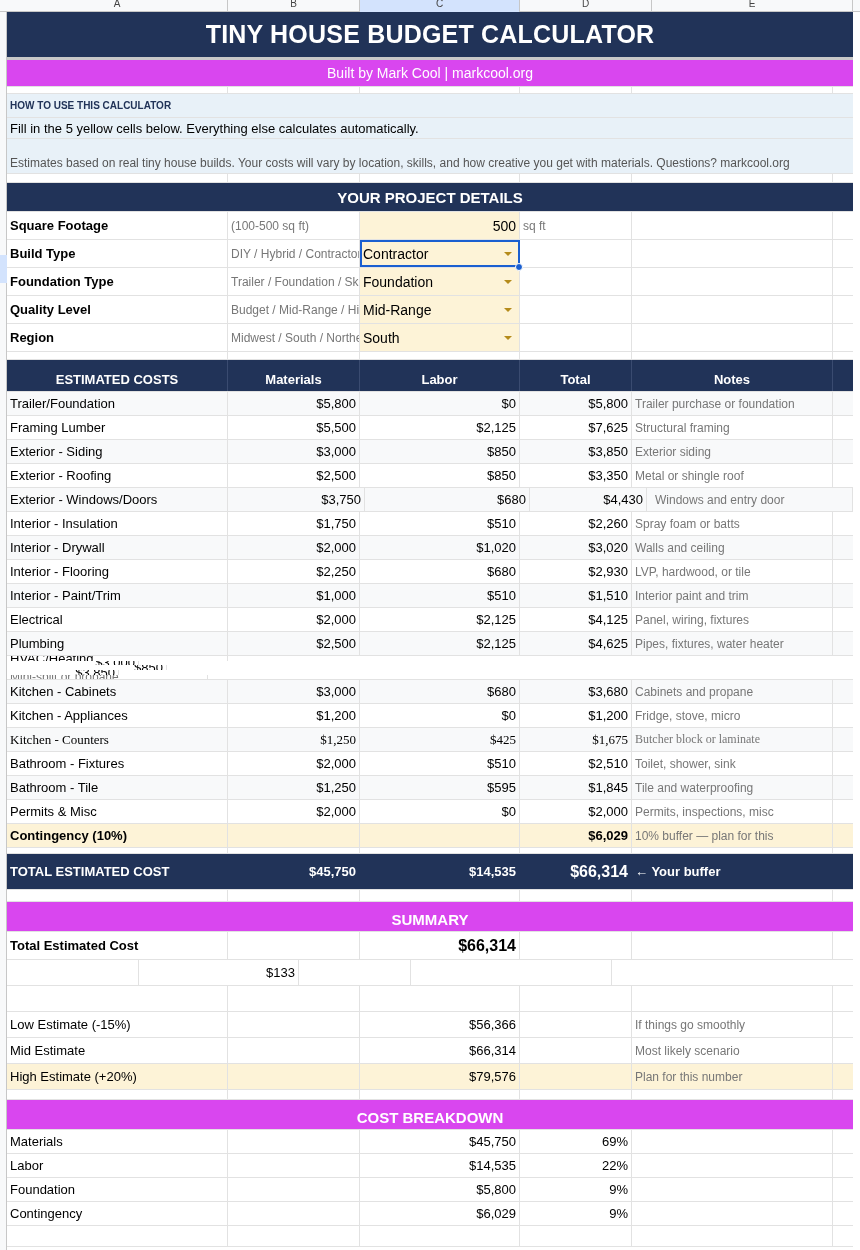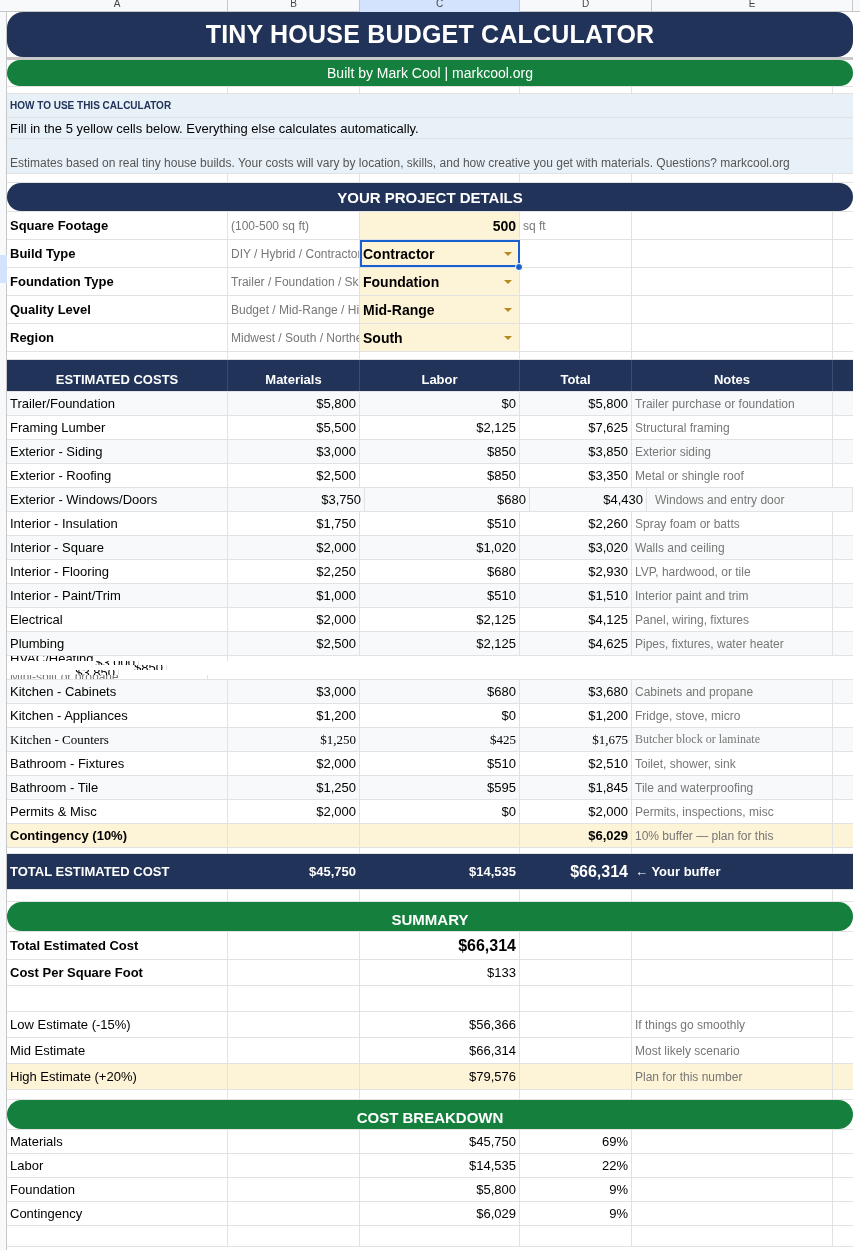--- a/index.html
+++ b/index.html
@@ -11,36 +11,36 @@
   .colhdr .ch.sel { background: #d3e3fd; }
   .gutter { position: absolute; left: 0; top: 12px; width: 7px; height: 1238px; background: #f8f9fa; border-right: 1px solid #c7c7c7; }
   .gutter .gsel { position: absolute; left: 0; top: 243px; width: 7px; height: 28px; background: #d3e3fd; }
 
   .sheet { position: absolute; left: 7px; top: 12px; width: 846px; }
   .row { position: relative; display: flex; width: 846px; border-bottom: 1px solid #e2e2e2; }
   .c { position: relative; border-right: 1px solid #e2e2e2; overflow: hidden; white-space: nowrap; display: flex; align-items: center; padding: 0 3px; }
   .cA { width: 221px; } .cB { width: 132px; } .cC { width: 160px; } .cD { width: 112px; } .cE { width: 201px; }
   .r { justify-content: flex-end; }
   .ctr { justify-content: center; }
-  .full { width: 846px; justify-content: center; border-right: none; border-radius: 16px; }
+  .full { width: 846px; justify-content: center; border-right: none; }
 
   .navy { background: #213358; color: #fff; }
-  .green { background: #15803d; color: #fff; }
+  .green { background: #d946ef; color: #fff; }
   .info { background: #e8f1f8; }
   .yellow { background: #fdf3d7; }
   .alt { background: #f8f9fa; }
 
   .title { font-size: 25px; font-weight: bold; letter-spacing: 0.2px; }
   .subtitle { font-size: 14px; }
   .sec { font-size: 15px; font-weight: bold; }
   .howto { font-size: 10px; font-weight: bold; color: #213358; }
   .note { color: #777; font-size: 12px; }
   .hint { color: #777; font-size: 12px; }
   .bold { font-weight: bold; }
-  .input { font-size: 14px; font-weight: bold; justify-content: space-between; }
+  .input { font-size: 14px; font-weight: normal; justify-content: space-between; }
   .caret { width: 0; height: 0; border-left: 4px solid transparent; border-right: 4px solid transparent; border-top: 4px solid #b58b1b; margin-right: 4px; }
   .selbox { outline: 2px solid #1a5fd0; outline-offset: -2px; }
   .handle { position: absolute; right: -4px; bottom: -4px; width: 8px; height: 8px; border-radius: 50%; background: #1a5fd0; border: 1px solid #fff; z-index: 3; }
   .thdr { font-weight: bold; font-size: 13px; }
   .big { font-size: 16px; font-weight: bold; }
   .small-note { color: #777; font-size: 12px; }
 </style>
 </head>
 <body>
 
@@ -198,21 +198,21 @@
         <div class="c cE note">Windows and entry door</div>
       </div>
       <div class="row" style="height: 24px;">
         <div class="c cA">Interior - Insulation</div>
         <div class="c cB r">$1,750</div>
         <div class="c cC r">$510</div>
         <div class="c cD r">$2,260</div>
         <div class="c cE note">Spray foam or batts</div>
       </div>
       <div class="row alt" style="height: 24px;">
-        <div class="c cA">Interior - Square</div>
+        <div class="c cA">Interior - Drywall</div>
         <div class="c cB r">$2,000</div>
         <div class="c cC r">$1,020</div>
         <div class="c cD r">$3,020</div>
         <div class="c cE note">Walls and ceiling</div>
       </div>
       <div class="row" style="height: 24px;">
         <div class="c cA">Interior - Flooring</div>
         <div class="c cB r">$2,250</div>
         <div class="c cC r">$680</div>
         <div class="c cD r">$2,930</div>
@@ -326,21 +326,20 @@
     <div class="c full green sec" style="align-items:flex-end;padding-bottom:3px;">SUMMARY</div>
   </div>
   <div class="row" style="height:28px;">
     <div class="c cA bold">Total Estimated Cost</div>
     <div class="c cB"></div>
     <div class="c cC r big">$66,314</div>
     <div class="c cD"></div>
     <div class="c cE"></div>
   </div>
   <div class="row" style="height:26px;">
-    <div class="c cA bold">Cost Per Square Foot</div>
     <div class="c cB"></div>
     <div class="c cC r">$133</div>
     <div class="c cD"></div>
     <div class="c cE"></div>
   </div>
   <div class="row" style="height:26px;">
       <div class="c cA"></div>
       <div class="c cB"></div>
       <div class="c cC"></div>
       <div class="c cD"></div>

